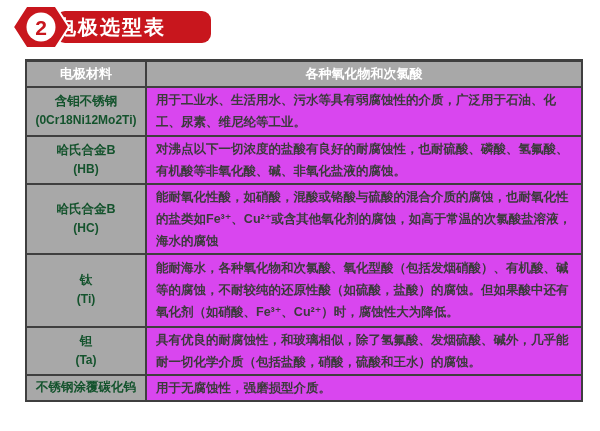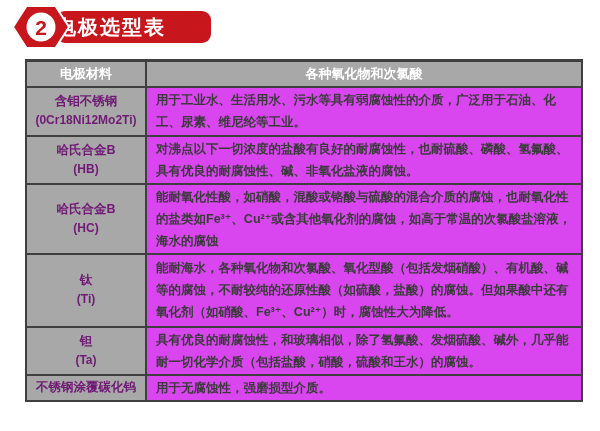--- a/index.html
+++ b/index.html
@@ -21,21 +21,21 @@
     border-collapse:collapse; table-layout:fixed;
     border:2px solid #3f3f3f; border-top-width:3px;
   }
   table.etable col.c1 { width:120px; }
   table.etable th, table.etable td { border:2px solid #3f3f3f; vertical-align:middle; }
   th.hcell {
     background:#a8a8a8; color:#ffffff; font-weight:bold; font-size:13px;
     text-align:center; padding:0 2px;
   }
   td.mat {
-    background:#a8a8a8; color:#701a75; font-weight:bold; font-size:12.5px;
+    background:#a8a8a8; color:#14532d; font-weight:bold; font-size:12.5px;
     text-align:center; line-height:19px; padding:1px 1px;
   }
   td.mat .mat-code { font-size:12px; font-weight:bold; }
   td.mat .mat-code:empty { display:none; }
   td.desc {
     background:#d946ef; color:#3b3b3b; font-size:12.5px; font-weight:600;
     line-height:22px; padding:1px 6px 1px 9px; text-align:left;
   }
   tr.hh  { height:26px; }
   tr.r1  { height:49px; }
@@ -78,21 +78,21 @@
           <div class="mat-name">含钼不锈钢</div>
           <div class="mat-code">(0Cr18Ni12Mo2Ti)</div>
         </td>
         <td class="desc">用于工业水、生活用水、污水等具有弱腐蚀性的介质，广泛用于石油、化工、尿素、维尼纶等工业。</td>
       </tr>
       <tr class="r2">
         <td class="mat">
           <div class="mat-name">哈氏合金B</div>
           <div class="mat-code">(HB)</div>
         </td>
-        <td class="desc">对沸点以下一切浓度的盐酸有良好的耐腐蚀性，也耐硫酸、磷酸、氢氟酸、具有优良的耐腐蚀性、碱、非氧化盐液的腐蚀。</td>
+        <td class="desc">对沸点以下一切浓度的盐酸有良好的耐腐蚀性，也耐硫酸、磷酸、氢氟酸、有机酸等非氧化酸、碱、非氧化盐液的腐蚀。</td>
       </tr>
       <tr class="r3">
         <td class="mat">
           <div class="mat-name">哈氏合金B</div>
           <div class="mat-code">(HC)</div>
         </td>
         <td class="desc">能耐氧化性酸，如硝酸，混酸或铬酸与硫酸的混合介质的腐蚀，也耐氧化性的盐类如Fe³⁺、Cu²⁺或含其他氧化剂的腐蚀，如高于常温的次氯酸盐溶液，海水的腐蚀</td>
       </tr>
       <tr class="r4">
         <td class="mat">

